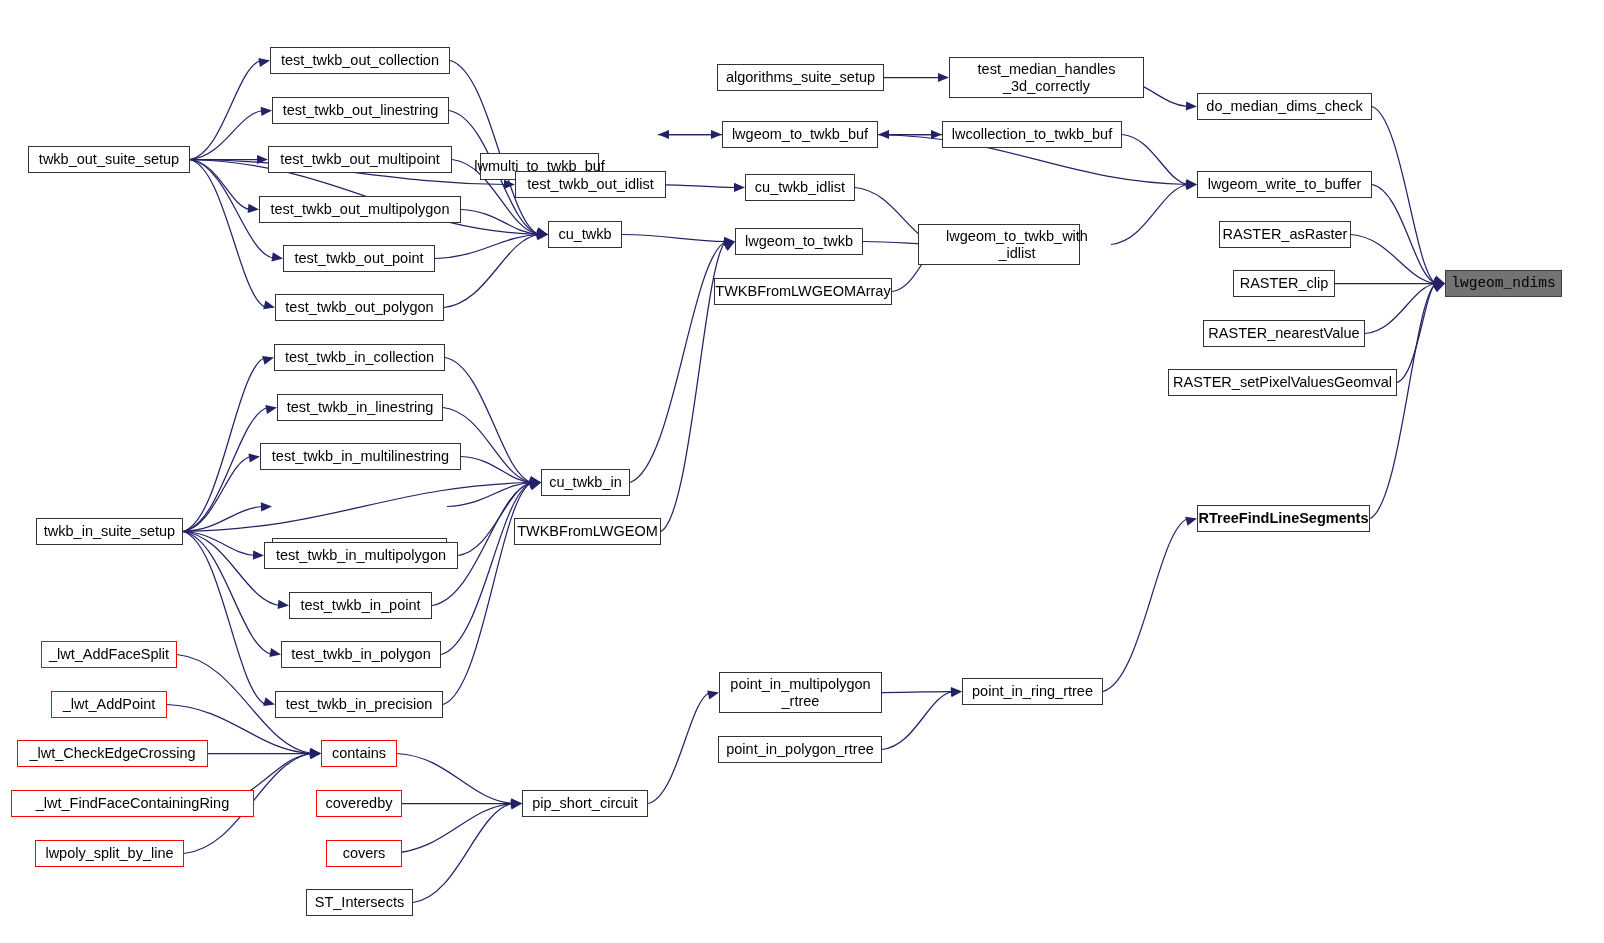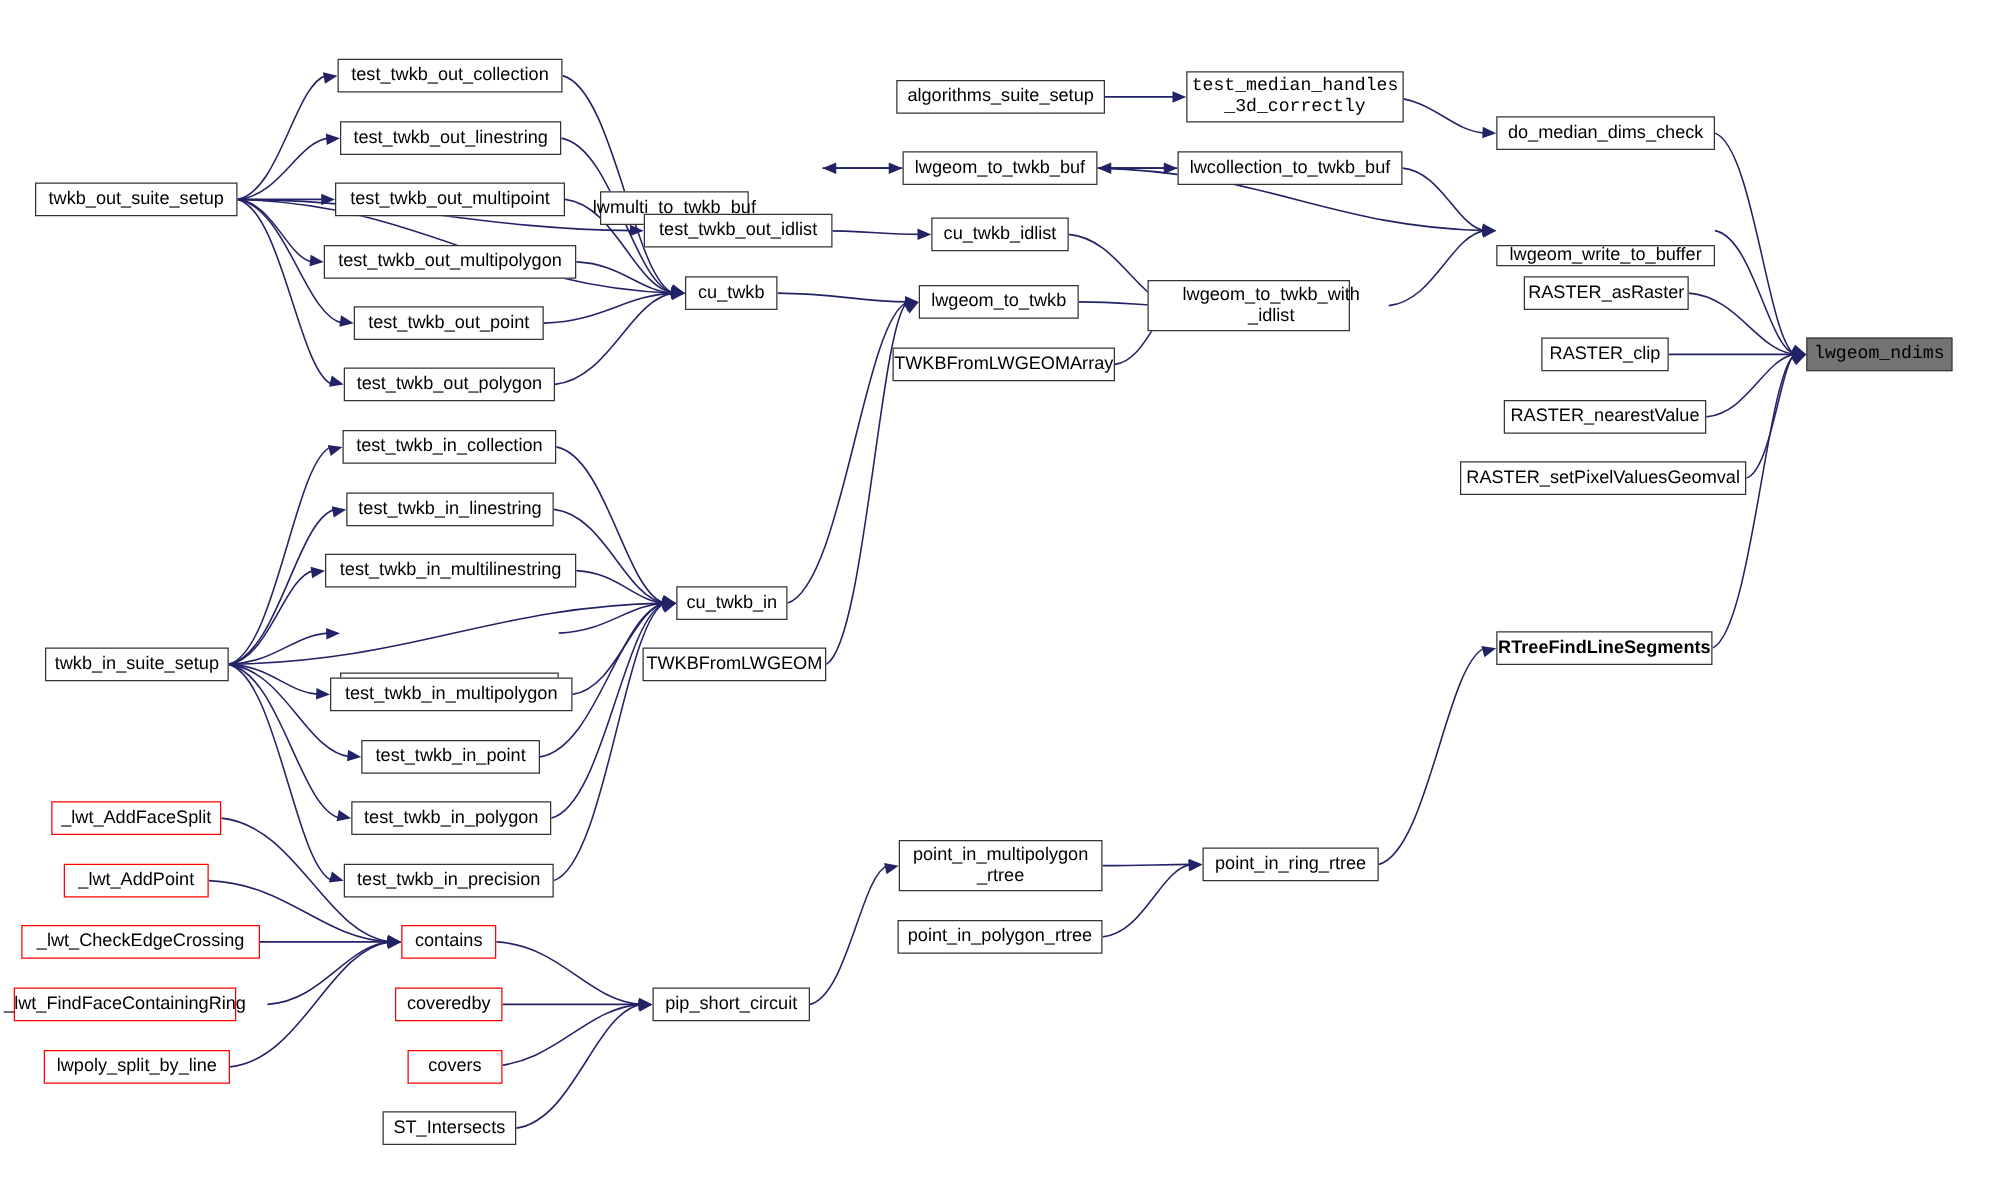--- a/index.html
+++ b/index.html
@@ -156,27 +156,27 @@
     </svg>
   <div id="node-layer">
       <div class="node" style="left: 28px; top: 146px; width: 162px; height: 27px;">twkb_out_suite_setup</div>
       <div class="node" style="left: 270px; top: 47px; width: 180px; height: 27px;">test_twkb_out_collection</div>
       <div class="node" style="left: 272px; top: 97px; width: 177px; height: 27px;">test_twkb_out_linestring</div>
       <div class="node" style="left: 268px; top: 146px; width: 184px; height: 27px;">test_twkb_out_multipoint</div>
       <div class="node" style="left: 259px; top: 196px; width: 202px; height: 27px;">test_twkb_out_multipolygon</div>
       <div class="node" style="left: 283px; top: 245px; width: 152px; height: 27px;">test_twkb_out_point</div>
       <div class="node" style="left: 275px; top: 294px; width: 169px; height: 27px;">test_twkb_out_polygon</div>
       <div class="node" style="left: 717px; top: 64px; width: 167px; height: 27px;">algorithms_suite_setup</div>
-      <div class="node" style="left: 949px; top: 57px; width: 174px; height: 41px; font-family: Liberation Mono, monospace;">test_median_handles
+      <div class="node" style="left: 949px; top: 57px; width: 195px; height: 41px;">test_median_handles
 _3d_correctly</div>
       <div class="node" style="left: 1197px; top: 93px; width: 175px; height: 27px;">do_median_dims_check</div>
       <div class="node" style="left: 480px; top: 121px; width: 119px; height: 27px; margin-top: 32px;">lwmulti_to_twkb_buf</div>
       <div class="node" style="left: 722px; top: 121px; width: 156px; height: 27px;">lwgeom_to_twkb_buf</div>
       <div class="node" style="left: 942px; top: 121px; width: 180px; height: 27px;">lwcollection_to_twkb_buf</div>
-      <div class="node" style="left: 1197px; top: 171px; width: 175px; height: 17px; margin-top: 25px;">lwgeom_write_to_buffer</div>
+      <div class="node" style="left: 1197px; top: 171px; width: 175px; height: 27px;">lwgeom_write_to_buffer</div>
       <div class="node" style="left: 515px; top: 171px; width: 151px; height: 27px;">test_twkb_out_idlist</div>
       <div class="node" style="left: 745px; top: 174px; width: 110px; height: 27px;">cu_twkb_idlist</div>
       <div class="node" style="left: 548px; top: 221px; width: 74px; height: 27px;">cu_twkb</div>
       <div class="node" style="left: 735px; top: 228px; width: 128px; height: 27px;">lwgeom_to_twkb</div>
       <div class="node" style="left: 918px; top: 224px; width: 162px; height: 41px; padding-left: 36px;">lwgeom_to_twkb_with
 _idlist</div>
       <div class="node" style="left: 1219px; top: 221px; width: 132px; height: 27px;">RASTER_asRaster</div>
       <div class="node hl" style="left: 1445px; top: 270px; width: 117px; height: 27px;">lwgeom_ndims</div>
       <div class="node" style="left: 1233px; top: 270px; width: 102px; height: 27px;">RASTER_clip</div>
       <div class="node" style="left: 714px; top: 278px; width: 178px; height: 27px;">TWKBFromLWGEOMArray</div>
@@ -195,20 +195,20 @@
       <div class="node" style="left: 281px; top: 641px; width: 160px; height: 27px;">test_twkb_in_polygon</div>
       <div class="node red" style="left: 41px; top: 641px; width: 136px; height: 27px;">_lwt_AddFaceSplit</div>
       <div class="node" style="left: 719px; top: 672px; width: 163px; height: 41px;">point_in_multipolygon
 _rtree</div>
       <div class="node" style="left: 962px; top: 678px; width: 141px; height: 27px;">point_in_ring_rtree</div>
       <div class="node" style="left: 275px; top: 691px; width: 168px; height: 27px;">test_twkb_in_precision</div>
       <div class="node red" style="left: 51px; top: 691px; width: 116px; height: 27px;">_lwt_AddPoint</div>
       <div class="node red" style="left: 17px; top: 740px; width: 191px; height: 27px;">_lwt_CheckEdgeCrossing</div>
       <div class="node red" style="left: 321px; top: 740px; width: 76px; height: 27px;">contains</div>
       <div class="node" style="left: 718px; top: 736px; width: 164px; height: 27px;">point_in_polygon_rtree</div>
-      <div class="node red" style="left: 11px; top: 790px; width: 178px; height: 27px;">_lwt_FindFaceContainingRing</div>
+      <div class="node red" style="left: 11px; top: 790px; width: 243px; height: 27px;">_lwt_FindFaceContainingRing</div>
       <div class="node red" style="left: 316px; top: 790px; width: 86px; height: 27px;">coveredby</div>
       <div class="node" style="left: 522px; top: 790px; width: 126px; height: 27px;">pip_short_circuit</div>
       <div class="node red" style="left: 35px; top: 840px; width: 149px; height: 27px;">lwpoly_split_by_line</div>
       <div class="node red" style="left: 326px; top: 840px; width: 76px; height: 27px;">covers</div>
       <div class="node" style="left: 306px; top: 889px; width: 107px; height: 27px;">ST_Intersects</div>
     </div>
 </div>
 
 </body></html>

